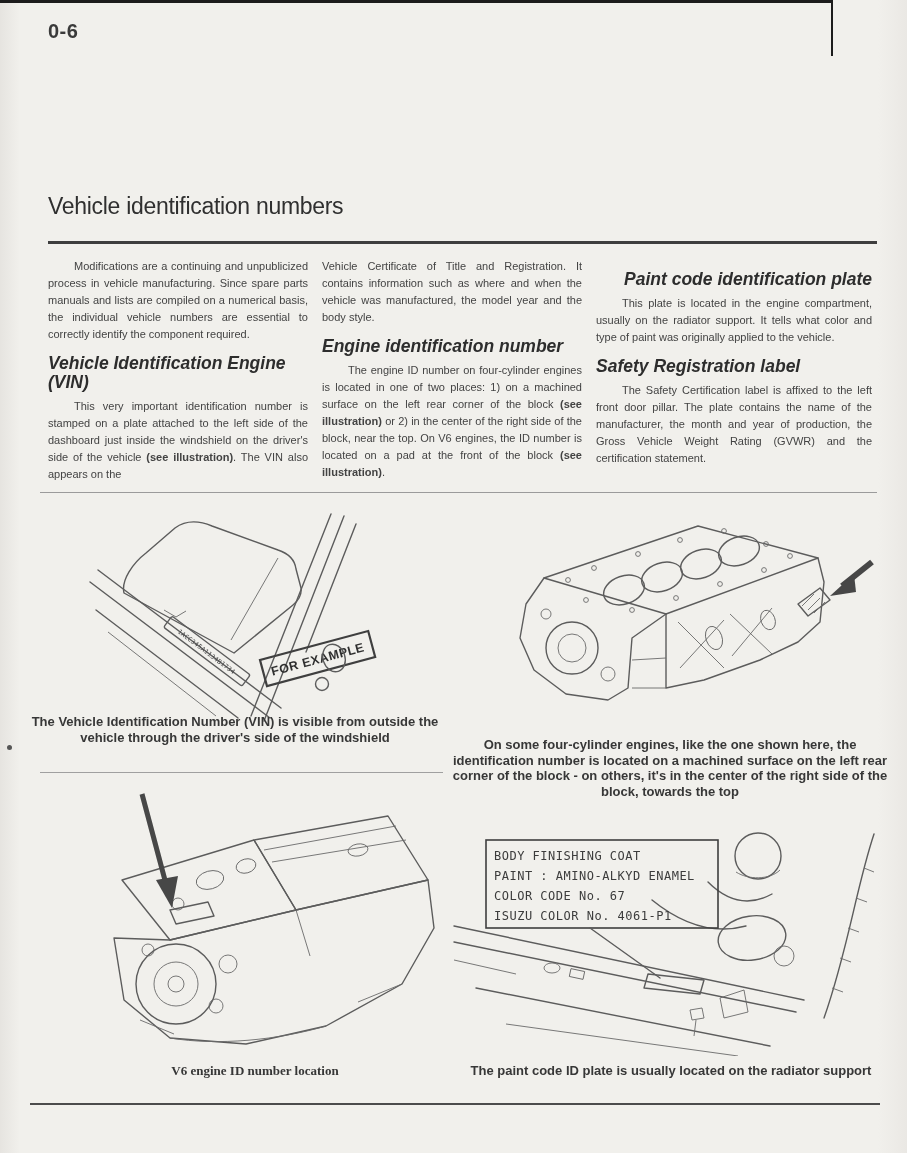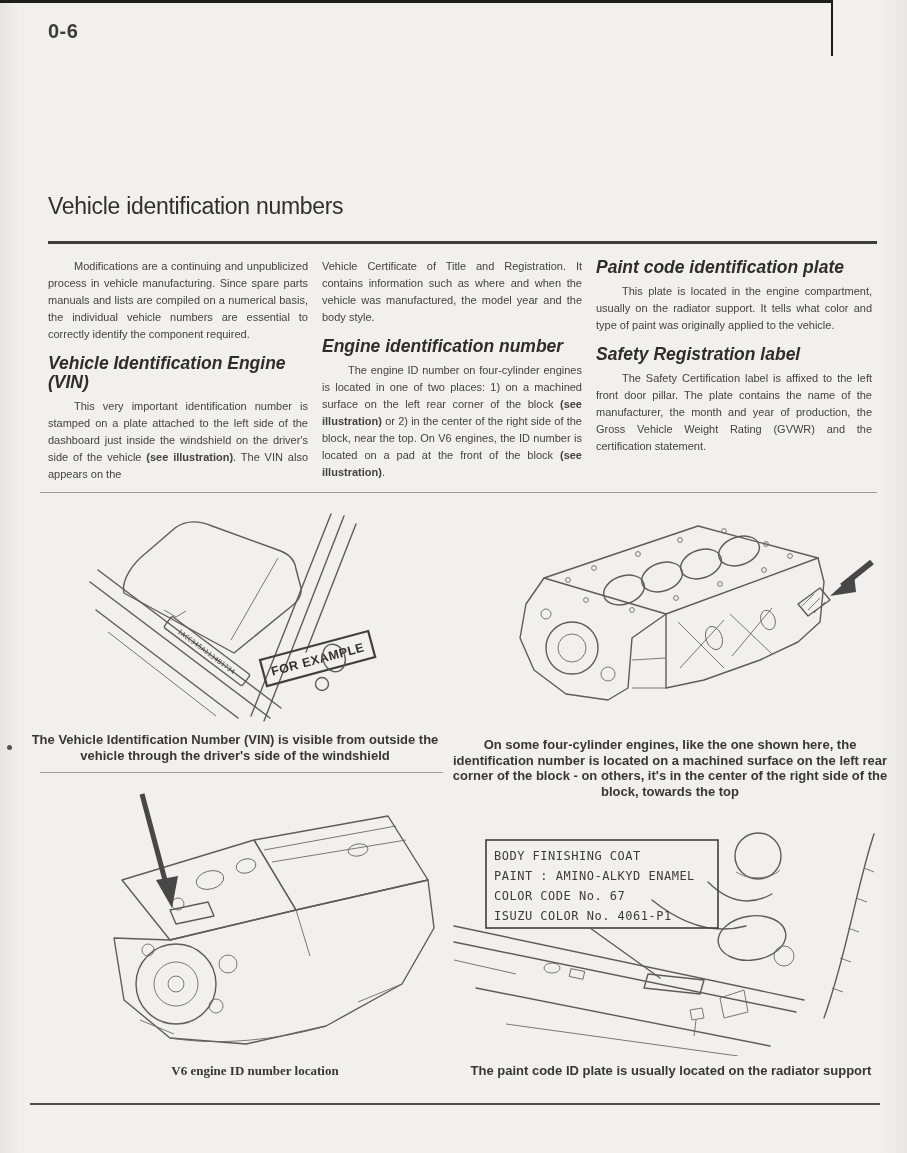--- a/index.html
+++ b/index.html
@@ -21,21 +21,21 @@
 
   .page-title { position:absolute; left:48px; top:193px; font-size:23px; font-weight:normal; color:#2f2f2f; letter-spacing:-.3px; }
   .title-rule { position:absolute; left:48px; top:241px; width:829px; height:3px; background:#3e3e3e; }
 
   .cols { position:absolute; left:48px; top:258px; width:826px; display:flex; gap:14px; }
   .col { width:260px; }
   .col.c3 { width:276px; }
   .col p { margin:0 0 4px 0; font-size:11px; line-height:17px; text-align:justify; color:#434343; }
   .col p.indent { text-indent:26px; }
   .col h3 { margin:11px 0 6px 0; font-size:17.5px; line-height:19px; font-style:italic; font-weight:bold; color:#2d2d2d; }
-  .col h3.first { margin-top:0; }
+  .col h3.first { margin-top:12px;text-align:right; }
   .bold-inline { font-weight:bold; }
 
   .section-rule { position:absolute; left:40px; top:492px; width:837px; height:1px; background:#9b9b9b; }
   .caption1-rule { position:absolute; left:40px; top:772px; width:403px; height:1px; background:#a0a0a0; }
   .bottom-rule { position:absolute; left:30px; top:1103px; width:850px; height:2px; background:#4c4c4c; }
 
   .figure { position:absolute; }
   .figure svg { display:block; }
   .caption { position:absolute; font-size:13px; line-height:15.5px; font-weight:bold; color:#373737; text-align:center; }
 
@@ -105,21 +105,21 @@
 
       <g transform="translate(222,160) rotate(-15)">
         <rect x="0" y="0" width="112" height="27" fill="none" stroke="#3f3f3f" stroke-width="2.2"></rect>
         <text class="svg-label" x="56" y="18.5" text-anchor="middle" font-size="12.5" letter-spacing=".5">FOR EXAMPLE</text>
       </g>
 
       <ellipse class="lineart" cx="296" cy="158" rx="11" ry="14" transform="rotate(-18 296 158)"></ellipse>
       <circle class="lineart" cx="284" cy="184" r="6.5"></circle>
     </svg>
   </div>
-  <div class="caption" style="left:30px; top:732px; width:410px;">The Vehicle Identification Number (VIN) is visible from outside the vehicle through the driver's side of the windshield</div>
+  <div class="caption" style="left:30px; top:714px; width:410px;">The Vehicle Identification Number (VIN) is visible from outside the vehicle through the driver's side of the windshield</div>
   <div class="caption1-rule"></div>
 
   <div class="figure" style="left:468px; top:518px;">
     <svg width="420" height="212" viewBox="0 0 420 212">
 
       <path class="lineart" d="M76,60 L230,8 L350,40 L198,96 Z"></path>
       <ellipse class="lineart" cx="156" cy="72" rx="21" ry="14" transform="rotate(-19 156 72)"></ellipse>
       <ellipse class="lineart" cx="194" cy="59" rx="21" ry="14" transform="rotate(-19 194 59)"></ellipse>
       <ellipse class="lineart" cx="233" cy="46" rx="21" ry="14" transform="rotate(-19 233 46)"></ellipse>
       <ellipse class="lineart" cx="271" cy="33" rx="21" ry="14" transform="rotate(-19 271 33)"></ellipse>

